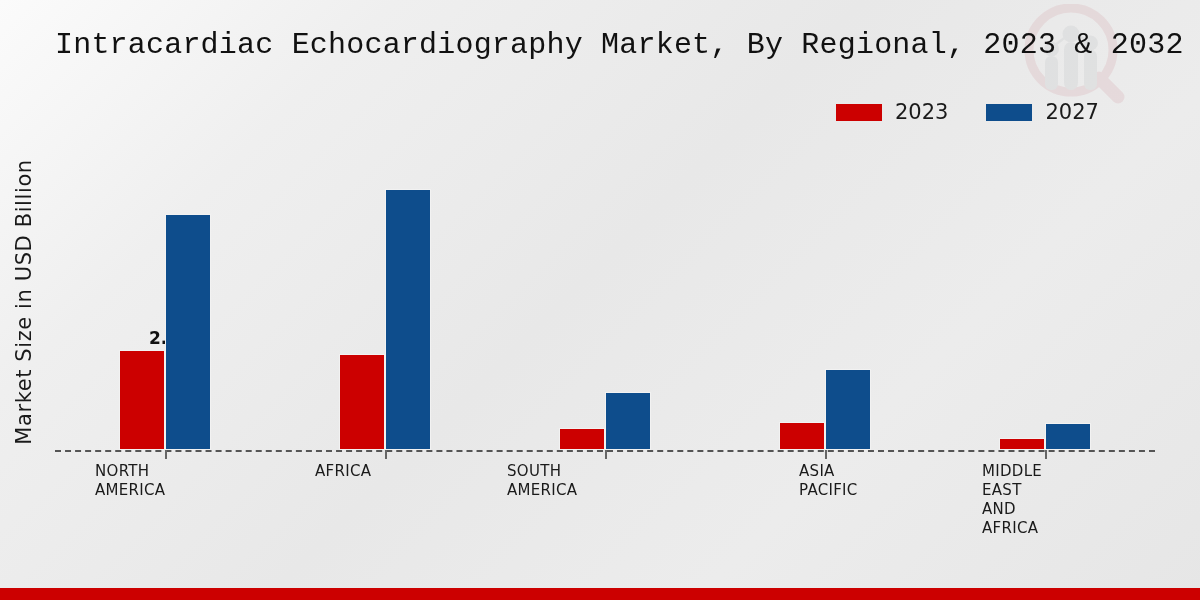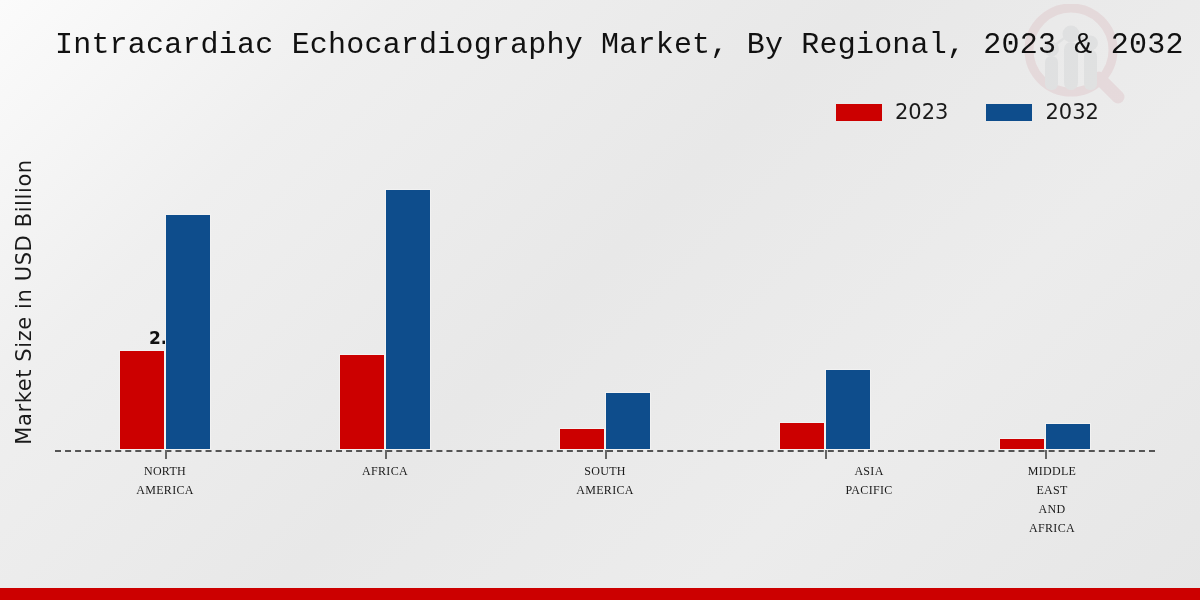--- a/index.html
+++ b/index.html
@@ -55,25 +55,24 @@
     box-sizing:border-box;
   }
   .bar.y2023{background:#cc0000;border:1px solid #f2f2f2;}
   .bar.y2032{background:#0e4d8c;border:1px solid #f2f2f2;}
   .tick{
     position:absolute;top:300px;width:0;height:9px;
     border-left:2px solid #666;
   }
   .cat-label{
     position:absolute;top:312px;
-    text-align:center;font-size:12px;line-height:19px;
+    font-size:15px;line-height:19px;
     color:#1a1a1a;letter-spacing:.3px;
     transform:translateX(-50%);
     width:140px;
-    font-family:Liberation Serif, serif;
   }
   .bar-value{
     position:absolute;
     font-size:17px;font-weight:bold;color:#111;
     transform:translateX(-50%);
     white-space:nowrap;
   }
   
   #footer-bar{
     position:absolute;left:0;top:588px;width:1200px;height:12px;
@@ -101,42 +100,42 @@
 
   <div id="title">Intracardiac Echocardiography Market, By Regional, 2023 &amp; 2032</div>
 
   <div id="legend">
     <div class="legend-item">
       <span class="legend-swatch" style="background:#cc0000"></span>
       <span class="legend-label">2023</span>
     </div>
     <div class="legend-item">
       <span class="legend-swatch" style="background:#0e4d8c"></span>
-      <span class="legend-label">2032</span>
+      <span class="legend-label">2027</span>
     </div>
   </div>
 
   <div id="ylabel">Market Size in USD Billion</div>
 
   <div id="plot">
     <div class="baseline"></div>
     <div id="bars">
         <div class="bar y2023" style="left: 64px; width: 46px; height: 100.263px;"></div>
         <div class="bar-value" style="left: 87px; top: 177.737px; margin-left: 28px;">2.54</div>
         <div class="bar y2032" style="left: 110px; width: 46px; height: 236.447px;"></div>
         <div class="tick" style="left: 110px;"></div>
         <div class="cat-label" style="left: 110px;">NORTH<br>AMERICA</div>
         <div class="bar y2023" style="left: 284px; width: 46px; height: 95.9211px;"></div>
         <div class="bar y2032" style="left: 330px; width: 46px; height: 260.526px;"></div>
         <div class="tick" style="left: 330px;"></div>
         <div class="cat-label" style="left: 330px;">AFRICA</div>
         <div class="bar y2023" style="left: 504px; width: 46px; height: 22.5px;"></div>
         <div class="bar y2032" style="left: 550px; width: 46px; height: 58.4211px;"></div>
         <div class="tick" style="left: 550px;"></div>
-        <div class="cat-label" style="left: 550px;">SOUTH<br>AMERICA</div>
+        <div class="cat-label" style="left: 522px;">SOUTH<br>AMERICA</div>
         <div class="bar y2023" style="left: 724px; width: 46px; height: 28.4211px;"></div>
         <div class="bar y2032" style="left: 770px; width: 46px; height: 80.9211px;"></div>
         <div class="tick" style="left: 770px;"></div>
         <div class="cat-label" style="left: 814px;">ASIA<br>PACIFIC</div>
         <div class="bar y2023" style="left: 944px; width: 46px; height: 11.8421px;"></div>
         <div class="bar y2032" style="left: 990px; width: 46px; height: 26.8421px;"></div>
         <div class="tick" style="left: 990px;"></div>
         <div class="cat-label" style="left: 997px;">MIDDLE<br>EAST<br>AND<br>AFRICA</div>
       </div>
   </div>

